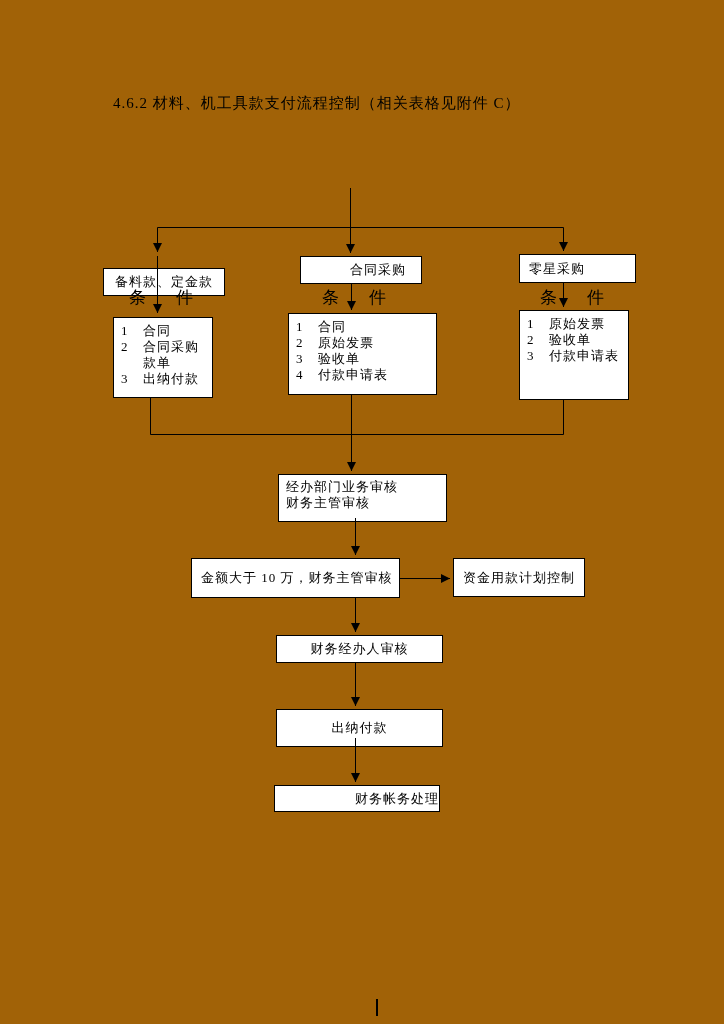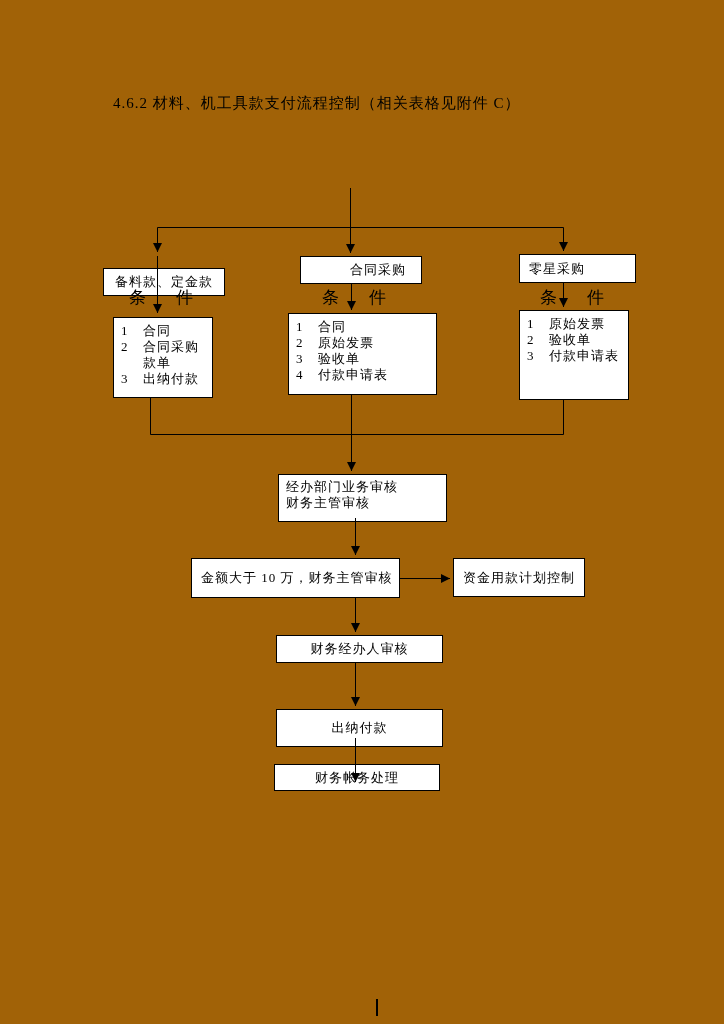--- a/index.html
+++ b/index.html
@@ -164,21 +164,21 @@
   </div>
 
   <div class="box center" style="left:276px; top:635px; width:167px; height:28px;text-align:right;">
     <span>财务经办人审核</span>
   </div>
 
   <div class="box center" style="left:276px; top:709px; width:167px; height:38px;">
     <span>出纳付款</span>
   </div>
 
-  <div class="box center" style="left:274px; top:764px; width:166px; height:27px;">
+  <div class="box center" style="left:274px; top:785px; width:166px; height:27px;justify-content:flex-end;">
     <span>财务帐务处理</span>
   </div>
 
   <svg class="svg-layer" width="724" height="1024" viewBox="0 0 724 1024">
     <defs>
       <marker id="ah" viewBox="0 0 10 10" refX="10" refY="5" markerWidth="9" markerHeight="9" orient="auto">
         <path d="M0,0 L10,5 L0,10 Z" fill="#000"></path>
       </marker>
     </defs>
     <g stroke="#000" stroke-width="1" fill="none">

